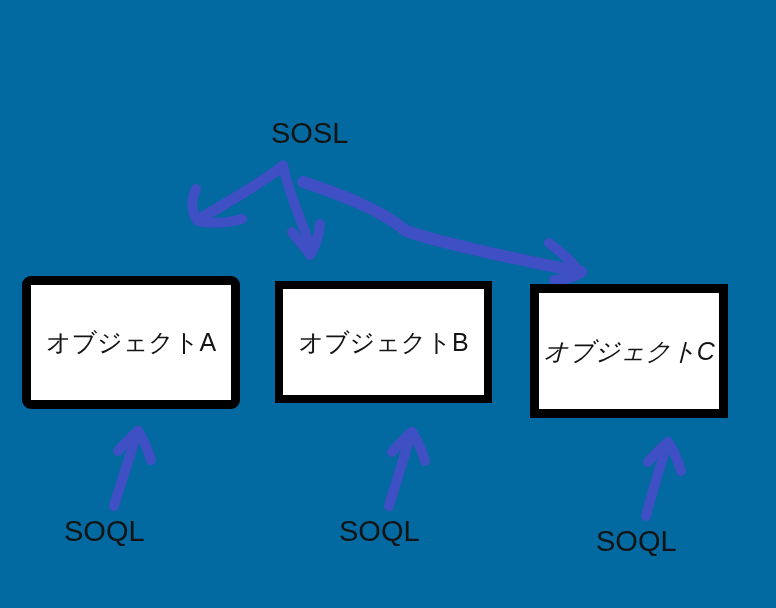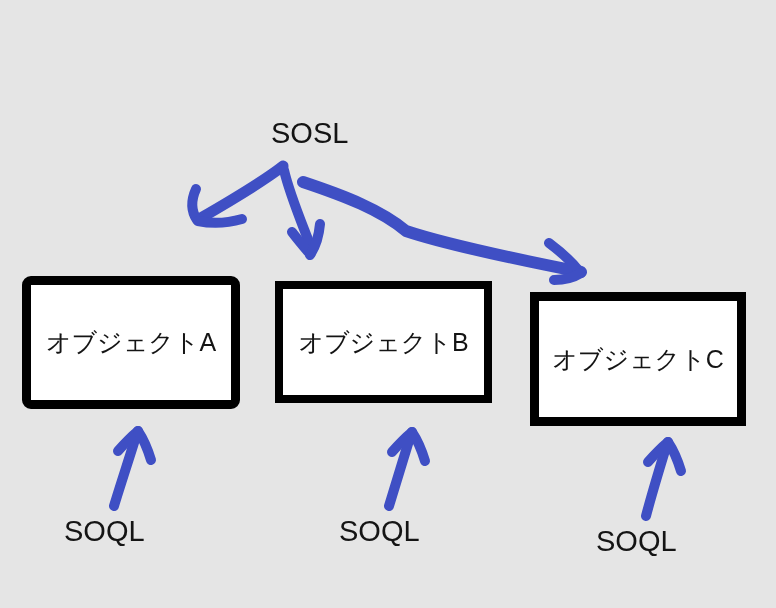--- a/index.html
+++ b/index.html
@@ -8,21 +8,21 @@
     padding: 0;
     background: #ffffff;
   }
   body {
     font-family: "Liberation Sans", "DejaVu Sans", sans-serif;
   }
   #canvas {
     position: relative;
     width: 776px;
     height: 608px;
-    background: #e5e5e5;
+    background: #0369a1;
     overflow: hidden;
   }
   #ink {
     position: absolute;
     left: 0;
     top: 0;
     width: 776px;
     height: 608px;
     pointer-events: none;
   }
@@ -46,21 +46,21 @@
   .free-label {
     position: absolute;
     font-size: 29px;
     color: #141414;
     white-space: nowrap;
     line-height: 1;
   }
   
   #box-a { left: 22px;  top: 276px; width: 218px; height: 133px; border-width: 9px; border-radius: 9px; }
   #box-b { left: 275px; top: 281px; width: 217px; height: 122px; border-width: 8px; }
-  #box-c { left: 530px; top: 292px; width: 216px; height: 134px; border-width: 9px; }
+  #box-c { left: 530px; top: 284px; width: 198px; height: 134px; border-width: 9px; font-style: italic; }
   
   #label-sosl   { left: 271px; top: 119px; }
   #label-soql-a { left: 64px;  top: 517px; }
   #label-soql-b { left: 339px; top: 517px; }
   #label-soql-c { left: 596px; top: 527px; }
 </style>
 </head>
 <body>
 
 <div id="canvas">

